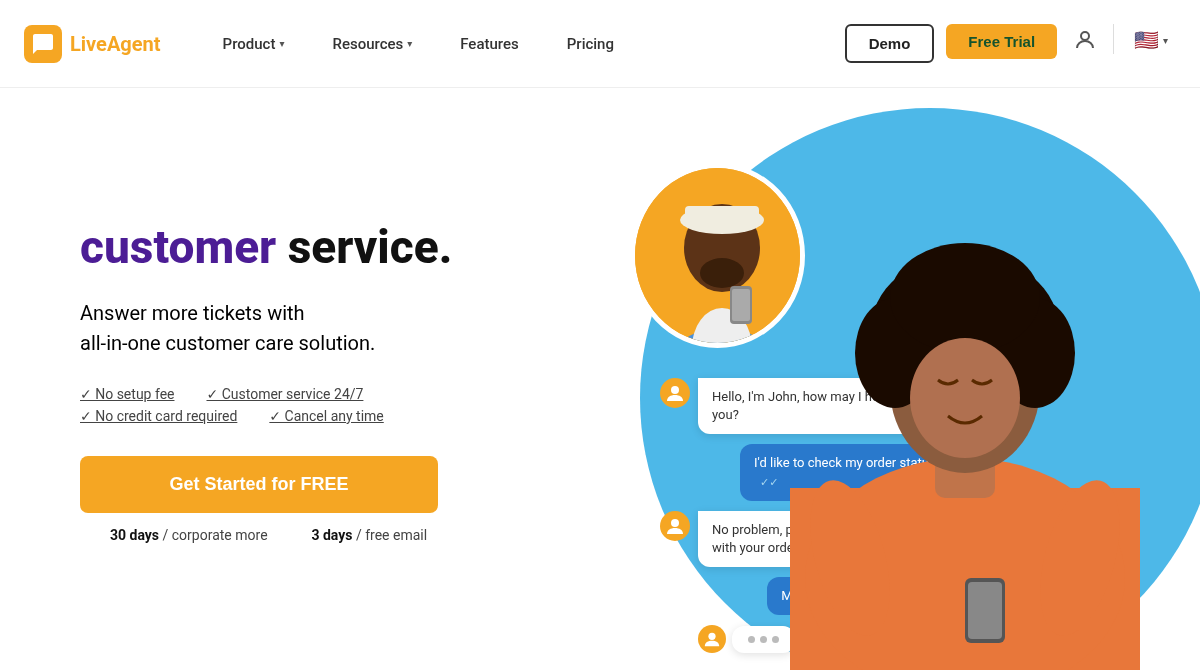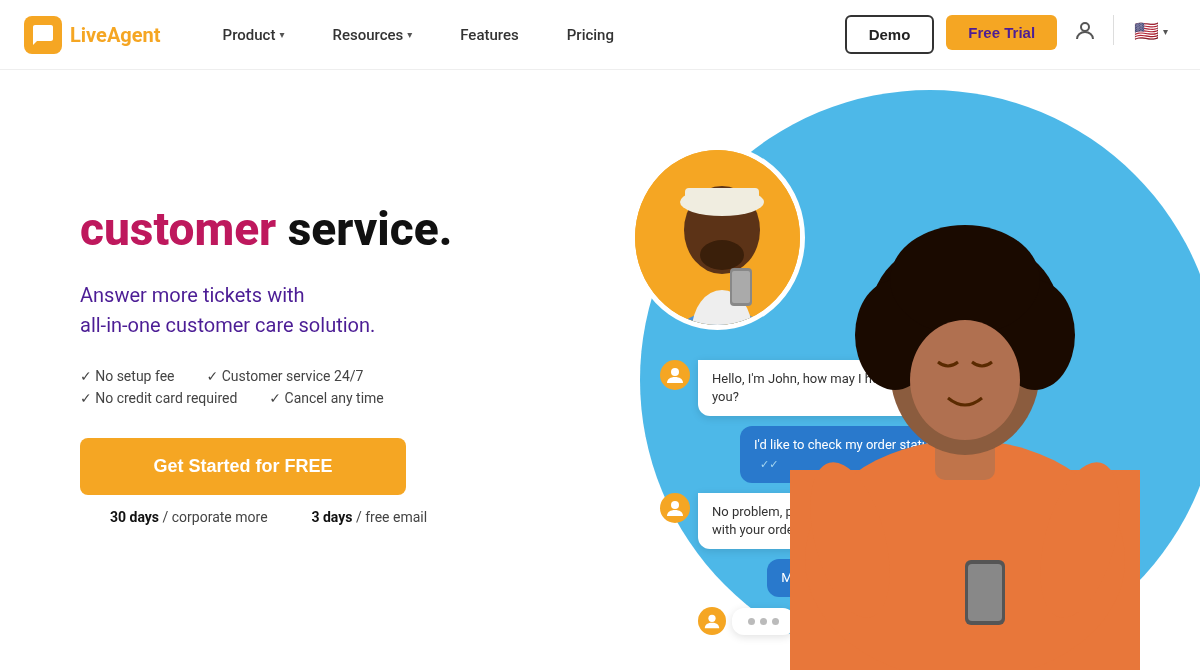--- a/index.html
+++ b/index.html
@@ -1,20 +1,20 @@
 <!DOCTYPE html>
 <html><head>
   <meta charset="utf-8">
   <style>
     * { margin: 0; padding: 0; box-sizing: border-box; }
     body { font-family: -apple-system, BlinkMacSystemFont, 'Segoe UI', Roboto, sans-serif; width: 1200px; height: 670px; overflow: hidden; background: #fff; }
 
     
     nav {
-      display: flex; align-items: center; height: 70px; padding: 0 24px;
+      display: flex; align-items: center; height: 88px; padding: 0 24px;
       border-bottom: 1px solid #eee; background: #fff;
     }
     .logo-wrap { display: flex; align-items: center; gap: 8px; margin-right: 48px; text-decoration: none; }
     .logo-icon {
       width: 38px; height: 38px; background: #f5a623; border-radius: 8px;
       display: flex; align-items: center; justify-content: center;
     }
     .logo-icon svg { width: 24px; height: 24px; fill: #fff; }
     .logo-text { font-size: 20px; font-weight: 700; color: #222; }
     .logo-text span { color: #f5a623; }
@@ -27,43 +27,43 @@
     }
     .nav-item .chevron { font-size: 10px; color: #555; }
 
     .nav-right { display: flex; align-items: flex-start; gap: 12px; }
     .btn-demo {
       padding: 9px 22px; border: 2px solid #333; background: transparent;
       border-radius: 6px; font-size: 15px; font-weight: 600; cursor: pointer; color: #222;
     }
     .btn-free-trial {
       padding: 9px 22px; background: #f5a623; border: none;
-      border-radius: 6px; font-size: 15px; font-weight: 700; cursor: pointer; color: #4c1d95;
+      border-radius: 6px; font-size: 15px; font-weight: 700; cursor: pointer; color: #14532d;
     }
     .user-icon { width: 32px; height: 32px; cursor: pointer; display: flex; align-items: center; justify-content: center; }
     .divider { width: 1px; height: 30px; background: #ddd; }
     .lang-btn { display: flex; align-items: center; gap: 4px; cursor: pointer; padding: 4px 8px; }
     .flag { font-size: 20px; }
     .lang-chevron { font-size: 10px; color: #555; }
 
     
     .hero {
       display: flex; align-items: flex-start; padding: 60px 60px 0 80px;
       height: calc(670px - 70px); position: relative; overflow: hidden;
     }
     .hero-left { flex: 0 0 520px; padding-top: 20px; }
     .hero-title { font-size: 46px; font-weight: 800; color: #111; line-height: 1.15; margin-bottom: 24px; }
-    .hero-title .orange { color: #be185d; }
-    .hero-subtitle { font-size: 20px; color: #4c1d95; line-height: 1.5; margin-bottom: 28px; }
+    .hero-title .orange { color: #4c1d95; }
+    .hero-subtitle { font-size: 20px; color: #000000; line-height: 1.5; margin-bottom: 28px; }
     .hero-checks { font-size: 14px; color: #444; margin-bottom: 32px; }
-    .checks-row { display: flex; gap: 32px; margin-bottom: 6px; }
+    .checks-row { display: flex; gap: 32px; margin-bottom: 6px; text-decoration: underline; }
     .check-item { display: flex; align-items: center; gap: 5px; }
 
     .btn-get-started {
-      display: block; width: 326px; padding: 18px 0; background: #f5a623;
+      display: block; width: 358px; padding: 18px 0; background: #f5a623;
       border: none; border-radius: 8px; font-size: 18px; font-weight: 700;
       color: #fff; cursor: pointer; text-align: center; margin-bottom: 14px;
     }
     .trial-info { font-size: 14px; color: #444; }
     .trial-info strong { font-weight: 700; color: #111; margin-left: 30px; }
 
     
     .hero-right {
       flex: 1; position: relative; height: 100%;
     }

